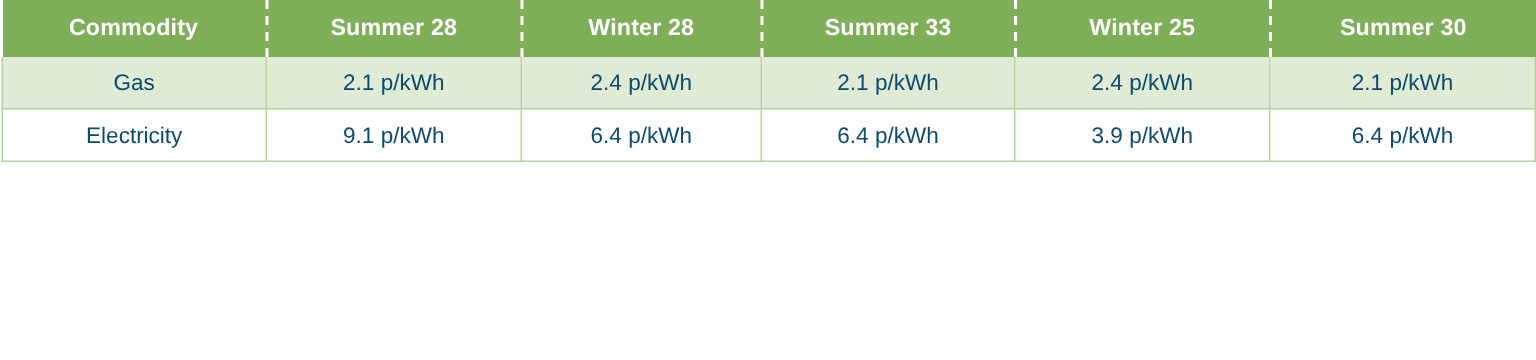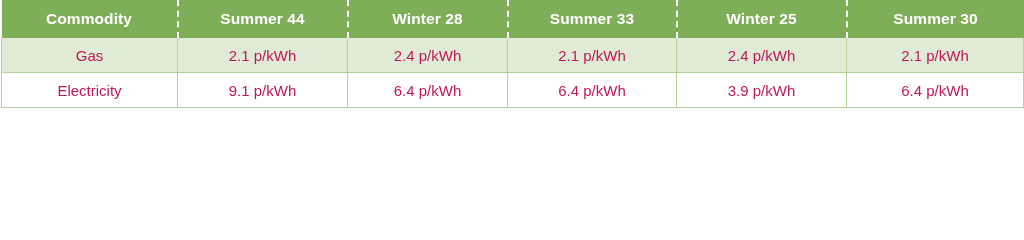--- a/index.html
+++ b/index.html
@@ -53,21 +53,21 @@
     border-right: none;
   }
 
   
   tr.data-row {
     height: 34px;
   }
   tr.data-row td {
     font-size: 15px;
     font-weight: normal;
-    color: #be185d;
+    color: #0c4a6e;
     text-align: center;
     vertical-align: middle;
     padding: 0;
     height: 34px;
     border-right: 1px solid #b6d49a;
     border-bottom: 1px solid #b6d49a;
     border-left: none;
     border-top: none;
   }
   tr.data-row td:first-child {
@@ -101,21 +101,21 @@
       <col class="col-commodity">
       <col class="col-p1">
       <col class="col-p2">
       <col class="col-p3">
       <col class="col-p4">
       <col class="col-p5">
     </colgroup>
     <thead>
       <tr class="header-row">
         <th>Commodity</th>
-        <th>Summer 44</th>
+        <th>Summer 28</th>
         <th>Winter 28</th>
         <th>Summer 33</th>
         <th>Winter 25</th>
         <th>Summer 30</th>
       </tr>
     </thead>
     <tbody>
       <tr class="data-row row-shaded">
         <td>Gas</td>
         <td>2.1 p/kWh</td>

